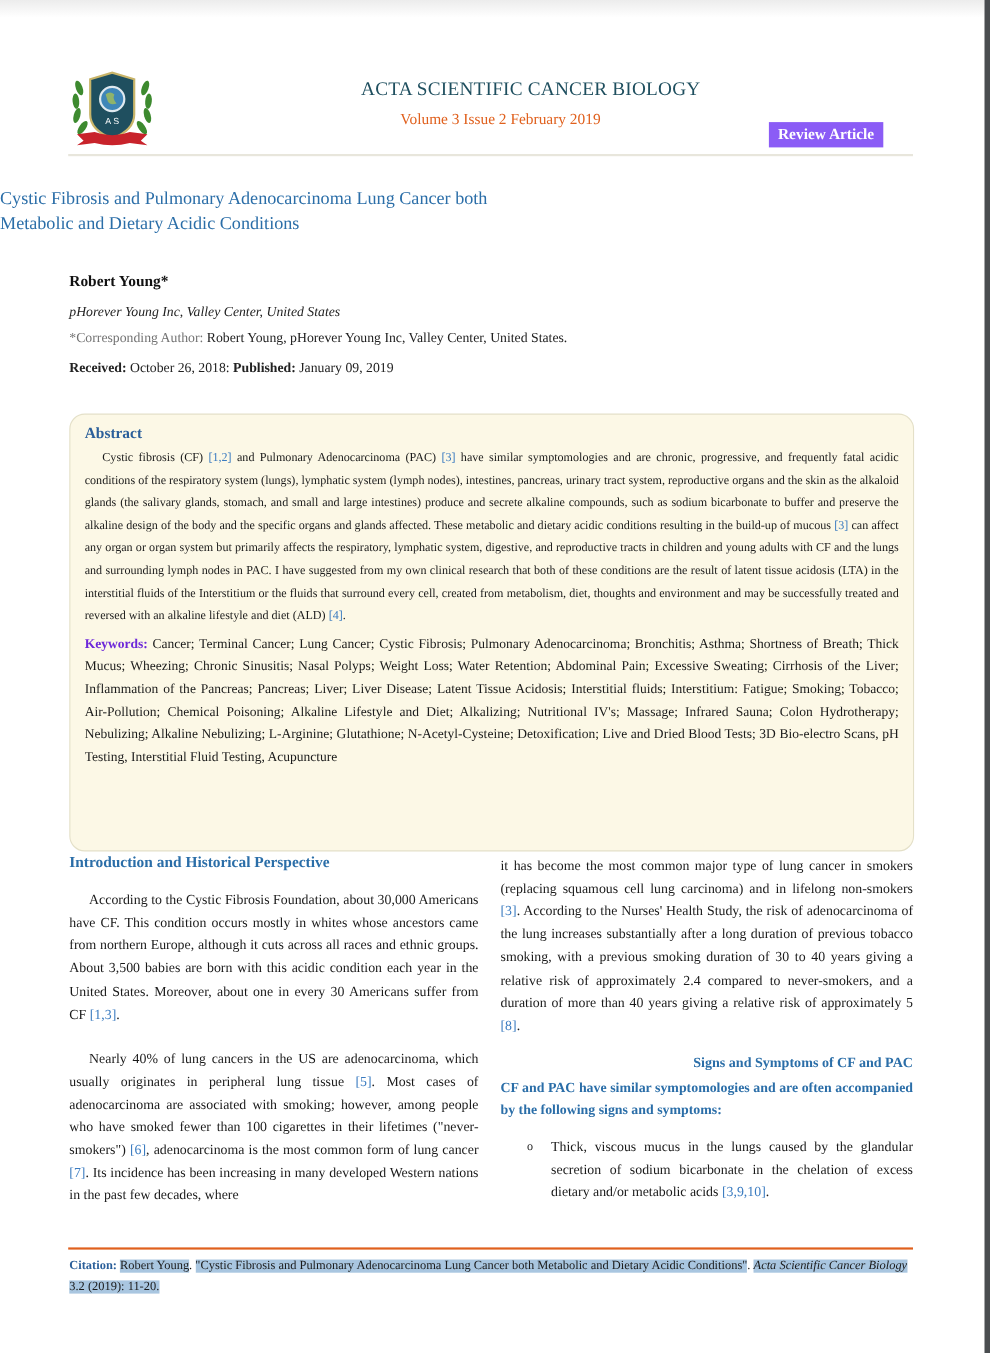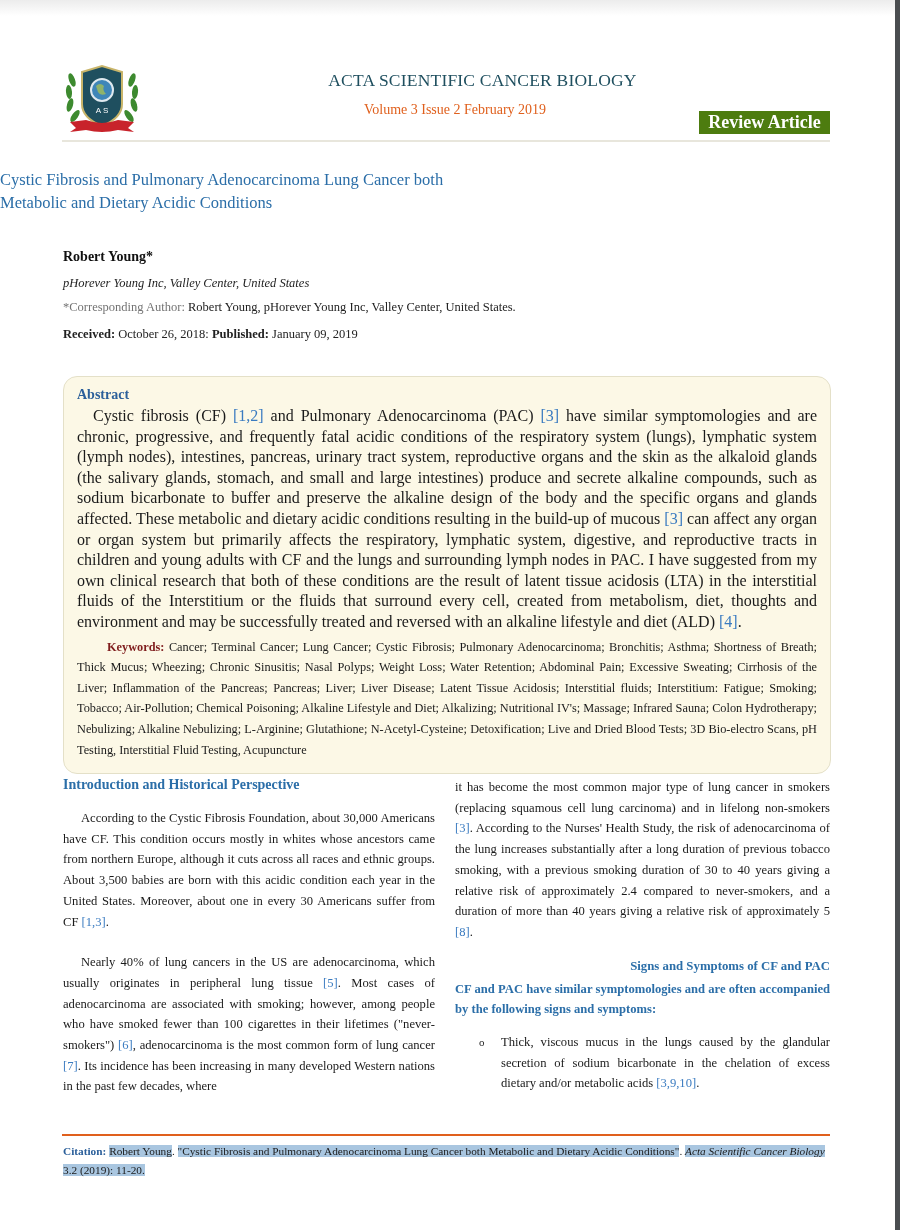--- a/index.html
+++ b/index.html
@@ -8,40 +8,40 @@
     .top-shade { position: absolute; left: 0; top: 0; width: 895px; height: 16px;
       background: linear-gradient(#ececec, #ffffff); }
     .scroll-strip { position: absolute; right: 0; top: 0; width: 5px; height: 1230px; background: #4a4d50; }
 
     .logo { position: absolute; left: 62px; top: 60px; width: 80px; height: 76px; }
 
     .journal-title { position: absolute; left: 0; width: 965px; top: 70px; text-align: center;
       font-family: "Liberation Serif", serif; font-size: 17.5px; color: #1f4f5f; letter-spacing: 0.2px; }
     .volume { position: absolute; left: 0; width: 910px; top: 102px; text-align: center;
       font-size: 14px; color: #e0601d; }
-    .review-badge { position: absolute; left: 699px; top: 111px; width: 131px; height: 23px;
-      background: #4d7c0f; color: #fff; font-size: 18px; font-weight: bold; text-align: center; line-height: 23px; }
+    .review-badge { position: absolute; left: 699px; top: 111px; width: 104px; height: 23px;
+      background: #8b5cf6; color: #fff; font-size: 14px; font-weight: bold; text-align: center; line-height: 23px; }
     .header-rule { position: absolute; left: 62px; top: 140px; width: 768px; height: 2px; background: #e8e6dc; }
 
     .article-title { position: absolute; left: 0; width: 892px; top: 168px; text-align: left;
       font-size: 16.5px; line-height: 23px; color: #2b6ea8; }
 
     .author { position: absolute; left: 63px; top: 249px; font-size: 14px; font-weight: bold; color: #111; }
     .affil { position: absolute; left: 63px; top: 276px; font-size: 12.5px; font-style: italic; color: #222; }
     .corr { position: absolute; left: 63px; top: 300px; font-size: 12.5px; color: #222; }
     .corr .lbl { color: #737373; font-weight: normal; }
     .dates { position: absolute; left: 63px; top: 327px; font-size: 12.5px; color: #222; }
     .dates b { font-weight: bold; }
 
     .abstract-box { position: absolute; left: 63px; top: 376px; width: 768px; height: 398px;
       background: #fcf8e6; border: 1.5px solid #e4e0c8; border-radius: 14px; padding: 10px 13px; }
     .abs-head { font-size: 14px; font-weight: bold; color: #2b5f9a; margin-bottom: 3px; }
-    .abs-text { font-size: 16px; line-height: 20.6px; text-align: justify; color: #1a1a1a; text-indent: 16px; }
+    .abs-text { font-size: 11px; line-height: 20.6px; text-align: justify; color: #1a1a1a; text-indent: 16px; }
     .kw { margin-top: 4px; font-size: 12.3px; line-height: 20.6px; text-align: justify; color: #1a1a1a; }
-    .kw .lbl { color: #7f1d1d; font-weight: bold; margin-left: 30px; }
+    .kw .lbl { color: #6d28d9; font-weight: bold; }
     .ref { color: #3a7bc0; }
 
     .col-left { position: absolute; left: 63px; top: 777px; width: 372px; }
     .col-right { position: absolute; left: 455px; top: 777px; width: 375px; }
     .sec-head { font-size: 14px; font-weight: bold; color: #2b6ea8; margin-bottom: 6px; }
     .para { font-size: 12.6px; line-height: 20.7px; text-align: justify; color: #1a1a1a; }
     .para.indent { text-indent: 18px; margin-top: 15px; }
     .para + .para { margin-top: 20px; }
     .sub-head { font-size: 12.8px; font-weight: bold; color: #2b6ea8; margin-top: 12px; text-align: right; }
     .lead-bold { font-size: 12.6px; font-weight: bold; color: #2b6ea8; line-height: 20.7px; text-align: justify; margin-top: 5px; }

